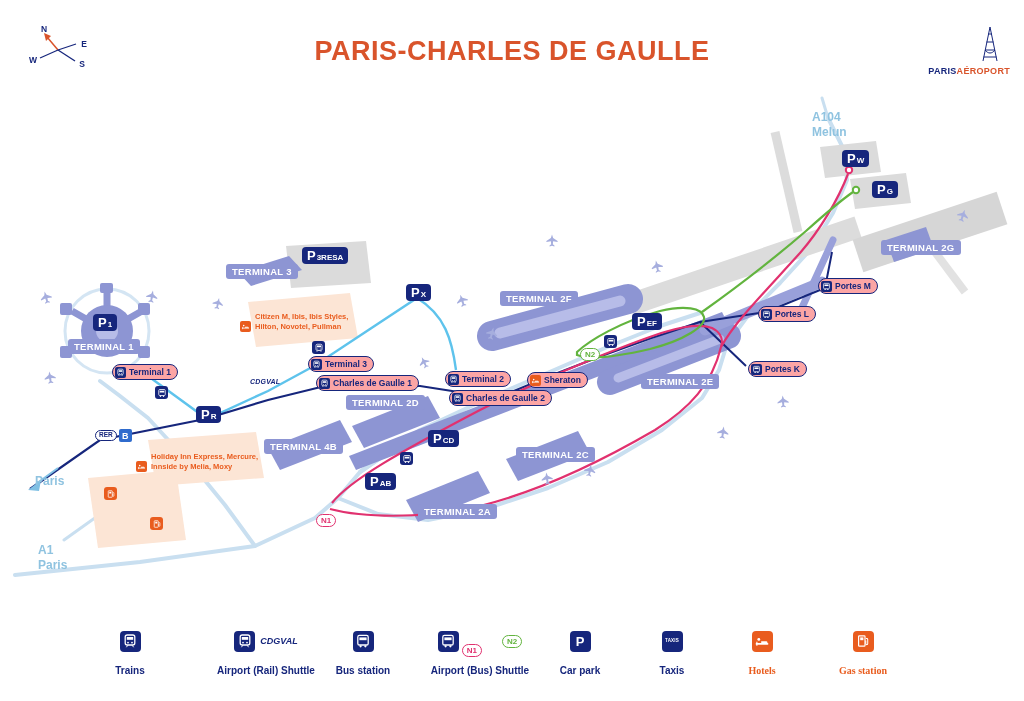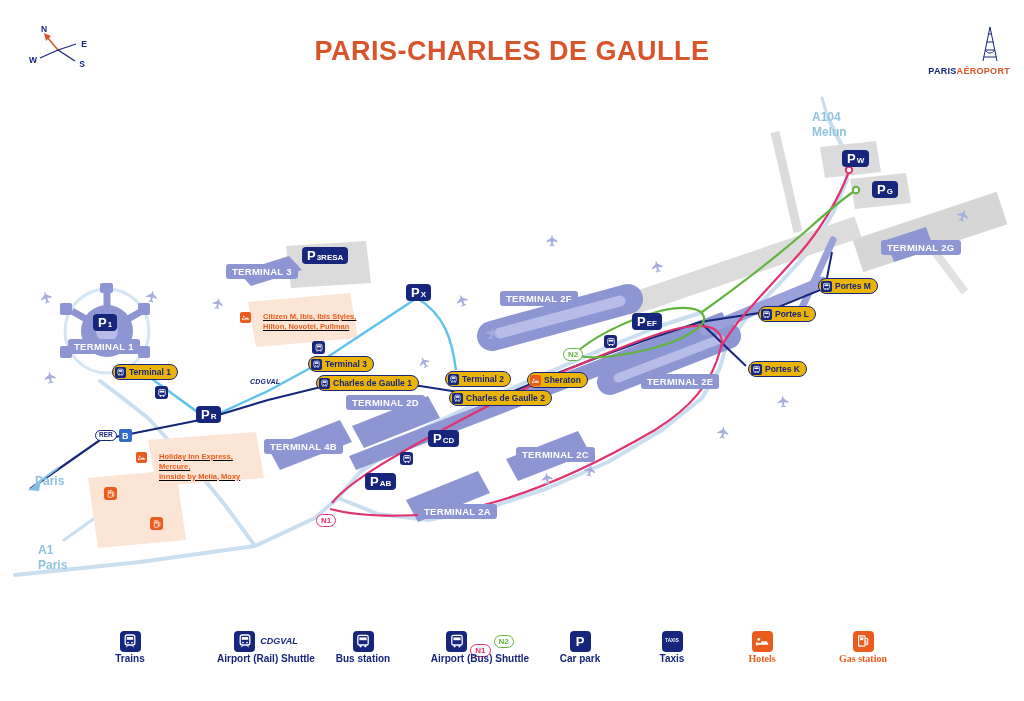--- a/index.html
+++ b/index.html
@@ -12,46 +12,46 @@
   .logo-text{font-size:9px;font-weight:bold;letter-spacing:0.3px;white-space:nowrap;margin-top:2px;}
   .logo-p{color:#16267c;}
   .logo-s{color:#d9542b;}
 
   .tlabel{position:absolute;background:#8d95d3;color:#fff;font-size:9.5px;font-weight:bold;letter-spacing:0.3px;padding:2px 6px;border-radius:3px;white-space:nowrap;}
 
   .pbadge{position:absolute;background:#16267c;color:#fff;border-radius:4px;padding:2px 5px;font-weight:bold;display:flex;align-items:baseline;line-height:1;}
   .pmain{font-size:13px;}
   .psub{font-size:8px;margin-left:1px;}
 
-  .station{position:absolute;background:#eab308;border:1.5px solid #16267c;border-radius:9px;height:14px;display:flex;align-items:center;gap:3px;padding:0 6px 0 2px;font-size:8.5px;font-weight:bold;color:#16267c;white-space:nowrap;line-height:1;}
+  .station{position:absolute;background:#fca5a5;border:1.5px solid #16267c;border-radius:9px;height:14px;display:flex;align-items:center;gap:3px;padding:0 6px 0 2px;font-size:8.5px;font-weight:bold;color:#16267c;white-space:nowrap;line-height:1;}
 
   .sq{display:inline-flex;align-items:center;justify-content:center;background:#16267c;border-radius:3px;flex:none;}
   .sq-xs{width:11px;height:11px;border-radius:2px;}
   .sq-sm{position:absolute;width:13px;height:13px;border-radius:3px;}
   .sq-lg{width:21px;height:21px;border-radius:4px;}
   .sq-orange{background:#e95c1e;}
 
-  .hotel-note{position:absolute;display:flex;gap:12px;align-items:flex-start;text-decoration:underline;}
+  .hotel-note{position:absolute;display:flex;gap:4px;align-items:flex-end;}
   .hotel-note-text{color:#e95c1e;font-size:7.5px;font-weight:bold;line-height:1.3;white-space:pre-line;}
 
   .pill-n{background:#fff;border:1.5px solid;border-radius:8px;font-size:8px;font-weight:bold;padding:0 4px;line-height:11px;display:inline-block;}
   .pos-n{position:absolute;}
   .c-n1{color:#e1316f;border-color:#e1316f;margin-top:18px;}
-  .c-n2{color:#62b43e;border-color:#62b43e;}
+  .c-n2{color:#62b43e;border-color:#62b43e;margin-left:17px;}
 
   .rer{position:absolute;display:flex;gap:2px;align-items:center;}
   .rer-pill{background:#fff;border:1.2px solid #16267c;color:#16267c;border-radius:7px;font-size:6.5px;font-weight:bold;padding:1px 3px;line-height:1;}
   .rer-b{width:13px;height:13px;background:#2f6bcd;color:#fff;font-weight:bold;font-size:9px;display:flex;align-items:center;justify-content:center;border-radius:2px;}
 
   .roadlabel{position:absolute;color:#8fc3e0;font-size:12px;font-weight:bold;white-space:pre-line;line-height:1.25;}
   .cdgval-label{position:absolute;color:#16267c;font-style:italic;font-weight:bold;font-size:7px;letter-spacing:0.2px;}
 
   .legend-item{position:absolute;top:630px;display:flex;flex-direction:column;align-items:center;}
   .legend-iconrow{height:22px;display:flex;align-items:center;gap:3px;}
-  .legend-label{font-size:10px;font-weight:bold;color:#16267c;margin-top:1px;text-align:center;white-space:nowrap;}
+  .legend-label{font-size:10px;font-weight:bold;color:#16267c;margin-top:13px;text-align:center;white-space:nowrap;}
   .legend-label.orange{color:#e95c1e;font-family:Liberation Serif, serif;}
   .legend-cdgval{color:#16267c;font-style:italic;font-weight:bold;font-size:9px;margin-left:2px;}
   .glyph-p{color:#fff;font-weight:bold;font-size:13px;line-height:1;}
   .glyph-taxi{color:#fff;font-weight:bold;font-size:4.5px;letter-spacing:0.2px;line-height:1;}
 </style>
 </head>
 <body>
 
 <svg width="0" height="0" style="position:absolute" aria-hidden="true">
   <defs>

